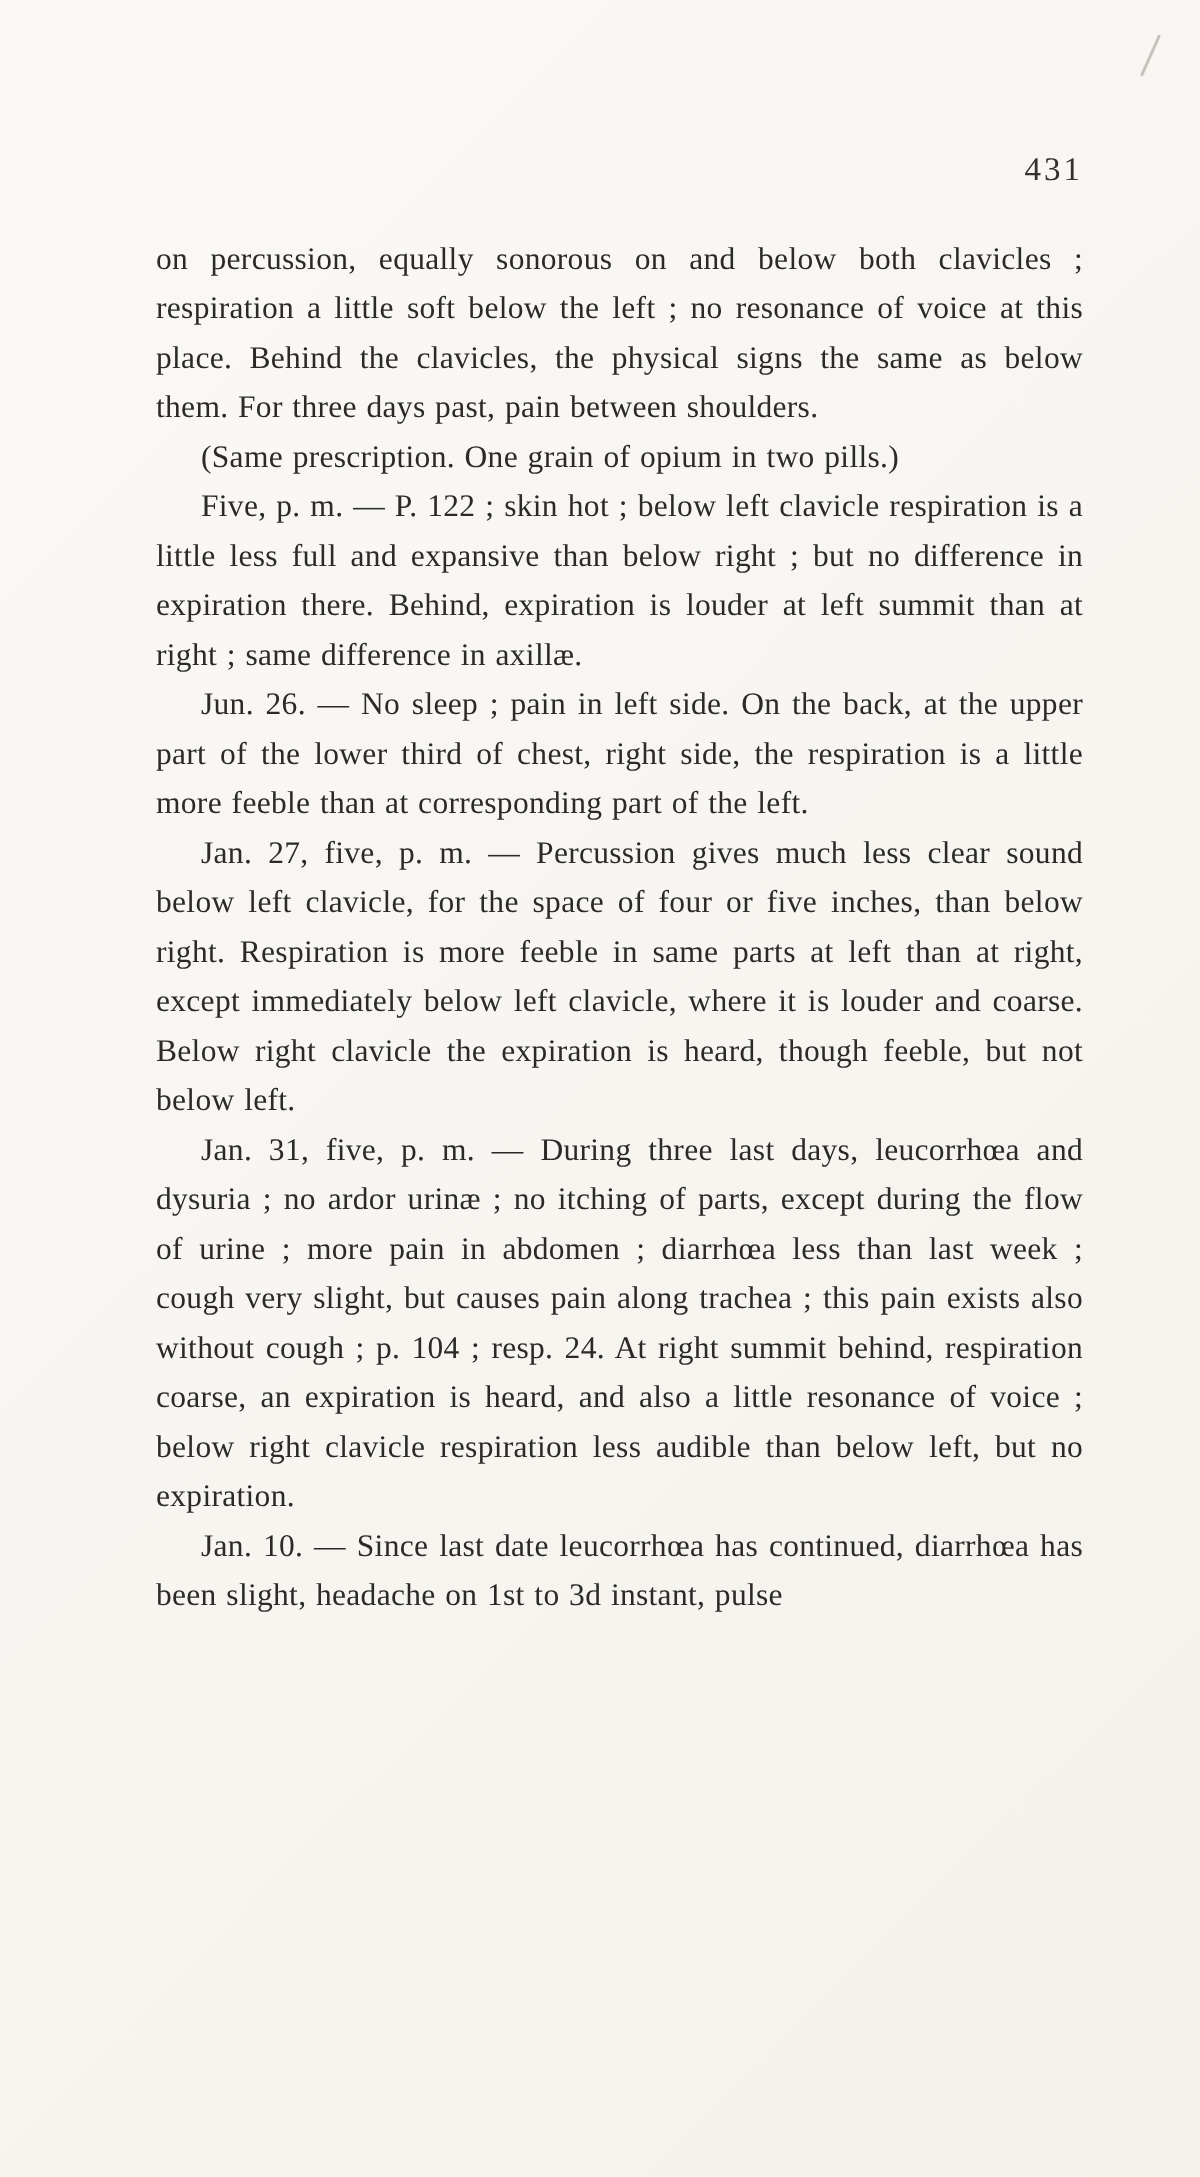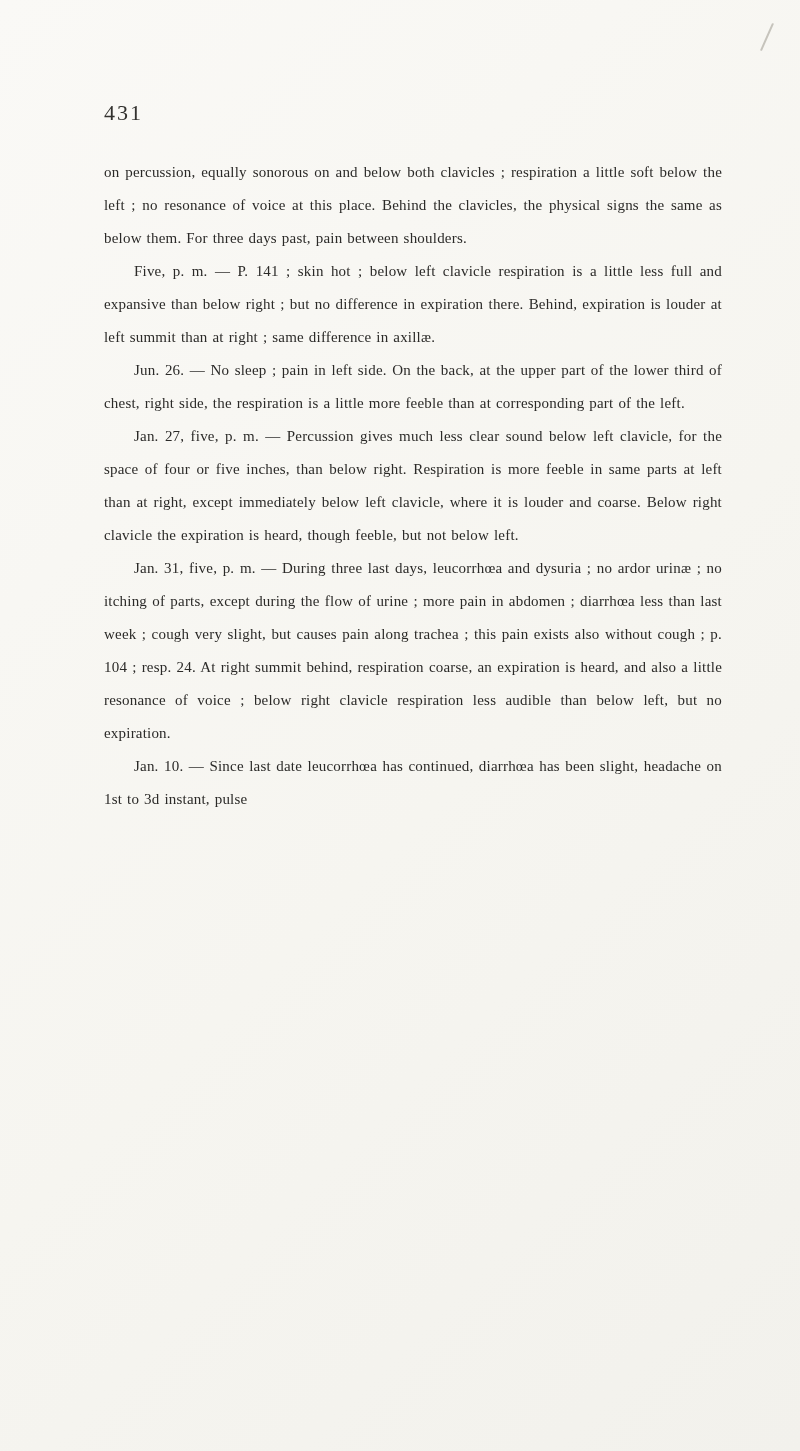--- a/index.html
+++ b/index.html
@@ -17,29 +17,29 @@
     font-family: "Liberation Serif", "DejaVu Serif", serif;
     color: #2b2a28;
   }
   .text-block {
     position: absolute;
     left: 104px;
     top: 100px;
     width: 618px;
   }
   .page-number {
-    text-align: left;
+    text-align: right;
     font-size: 22px;
     letter-spacing: 2px;
     margin: 0 0 30px 0;
     color: #33322f;
   }
   .body-text p {
     margin: 0;
-    font-size: 15px;
+    font-size: 21px;
     line-height: 33px;
     text-align: justify;
     text-indent: 30px;
     letter-spacing: 0.2px;
     word-spacing: 1px;
   }
   .body-text p.no-indent {
     text-indent: 0;
   }
   .pen-mark {
@@ -60,21 +60,22 @@
 <div class="page">
 
   <div class="pen-mark"></div>
 
   <div class="text-block">
 
     <div class="page-number">431</div>
 
     <div class="body-text">
       <p class="no-indent">on percussion, equally sonorous on and below both clavicles ; respiration a little soft below the left ; no resonance of voice at this place.  Behind the clavicles, the physical signs the same as below them.  For three days past, pain between shoulders.</p>
-      <p>Five, p. m. — P. 141 ; skin hot ; below left clavicle respiration is a little less full and expansive than below right ; but no difference in expiration there.  Behind, expiration is louder at left summit than at right ; same difference in axillæ.</p>
+      <p>(Same prescription.  One grain of opium in two pills.)</p>
+      <p>Five, p. m. — P. 122 ; skin hot ; below left clavicle respiration is a little less full and expansive than below right ; but no difference in expiration there.  Behind, expiration is louder at left summit than at right ; same difference in axillæ.</p>
       <p>Jun. 26. — No sleep ; pain in left side.  On the back, at the upper part of the lower third of chest, right side, the respiration is a little more feeble than at corresponding part of the left.</p>
       <p>Jan. 27, five, p. m. — Percussion gives much less clear sound below left clavicle, for the space of four or five inches, than below right.  Respiration is more feeble in same parts at left than at right, except immediately below left clavicle, where it is louder and coarse.  Below right clavicle the expiration is heard, though feeble, but not below left.</p>
       <p>Jan. 31, five, p. m. — During three last days, leucorrhœa and dysuria ; no ardor urinæ ; no itching of parts, except during the flow of urine ; more pain in abdomen ; diarrhœa less than last week ; cough very slight, but causes pain along trachea ; this pain exists also without cough ; p. 104 ; resp. 24.  At right summit behind, respiration coarse, an expiration is heard, and also a little resonance of voice ; below right clavicle respiration less audible than below left, but no expiration.</p>
       <p>Jan. 10. — Since last date leucorrhœa has continued, diarrhœa has been slight, headache on 1st to 3d instant, pulse</p>
     </div>
 
   </div>
 
 </div>
 

